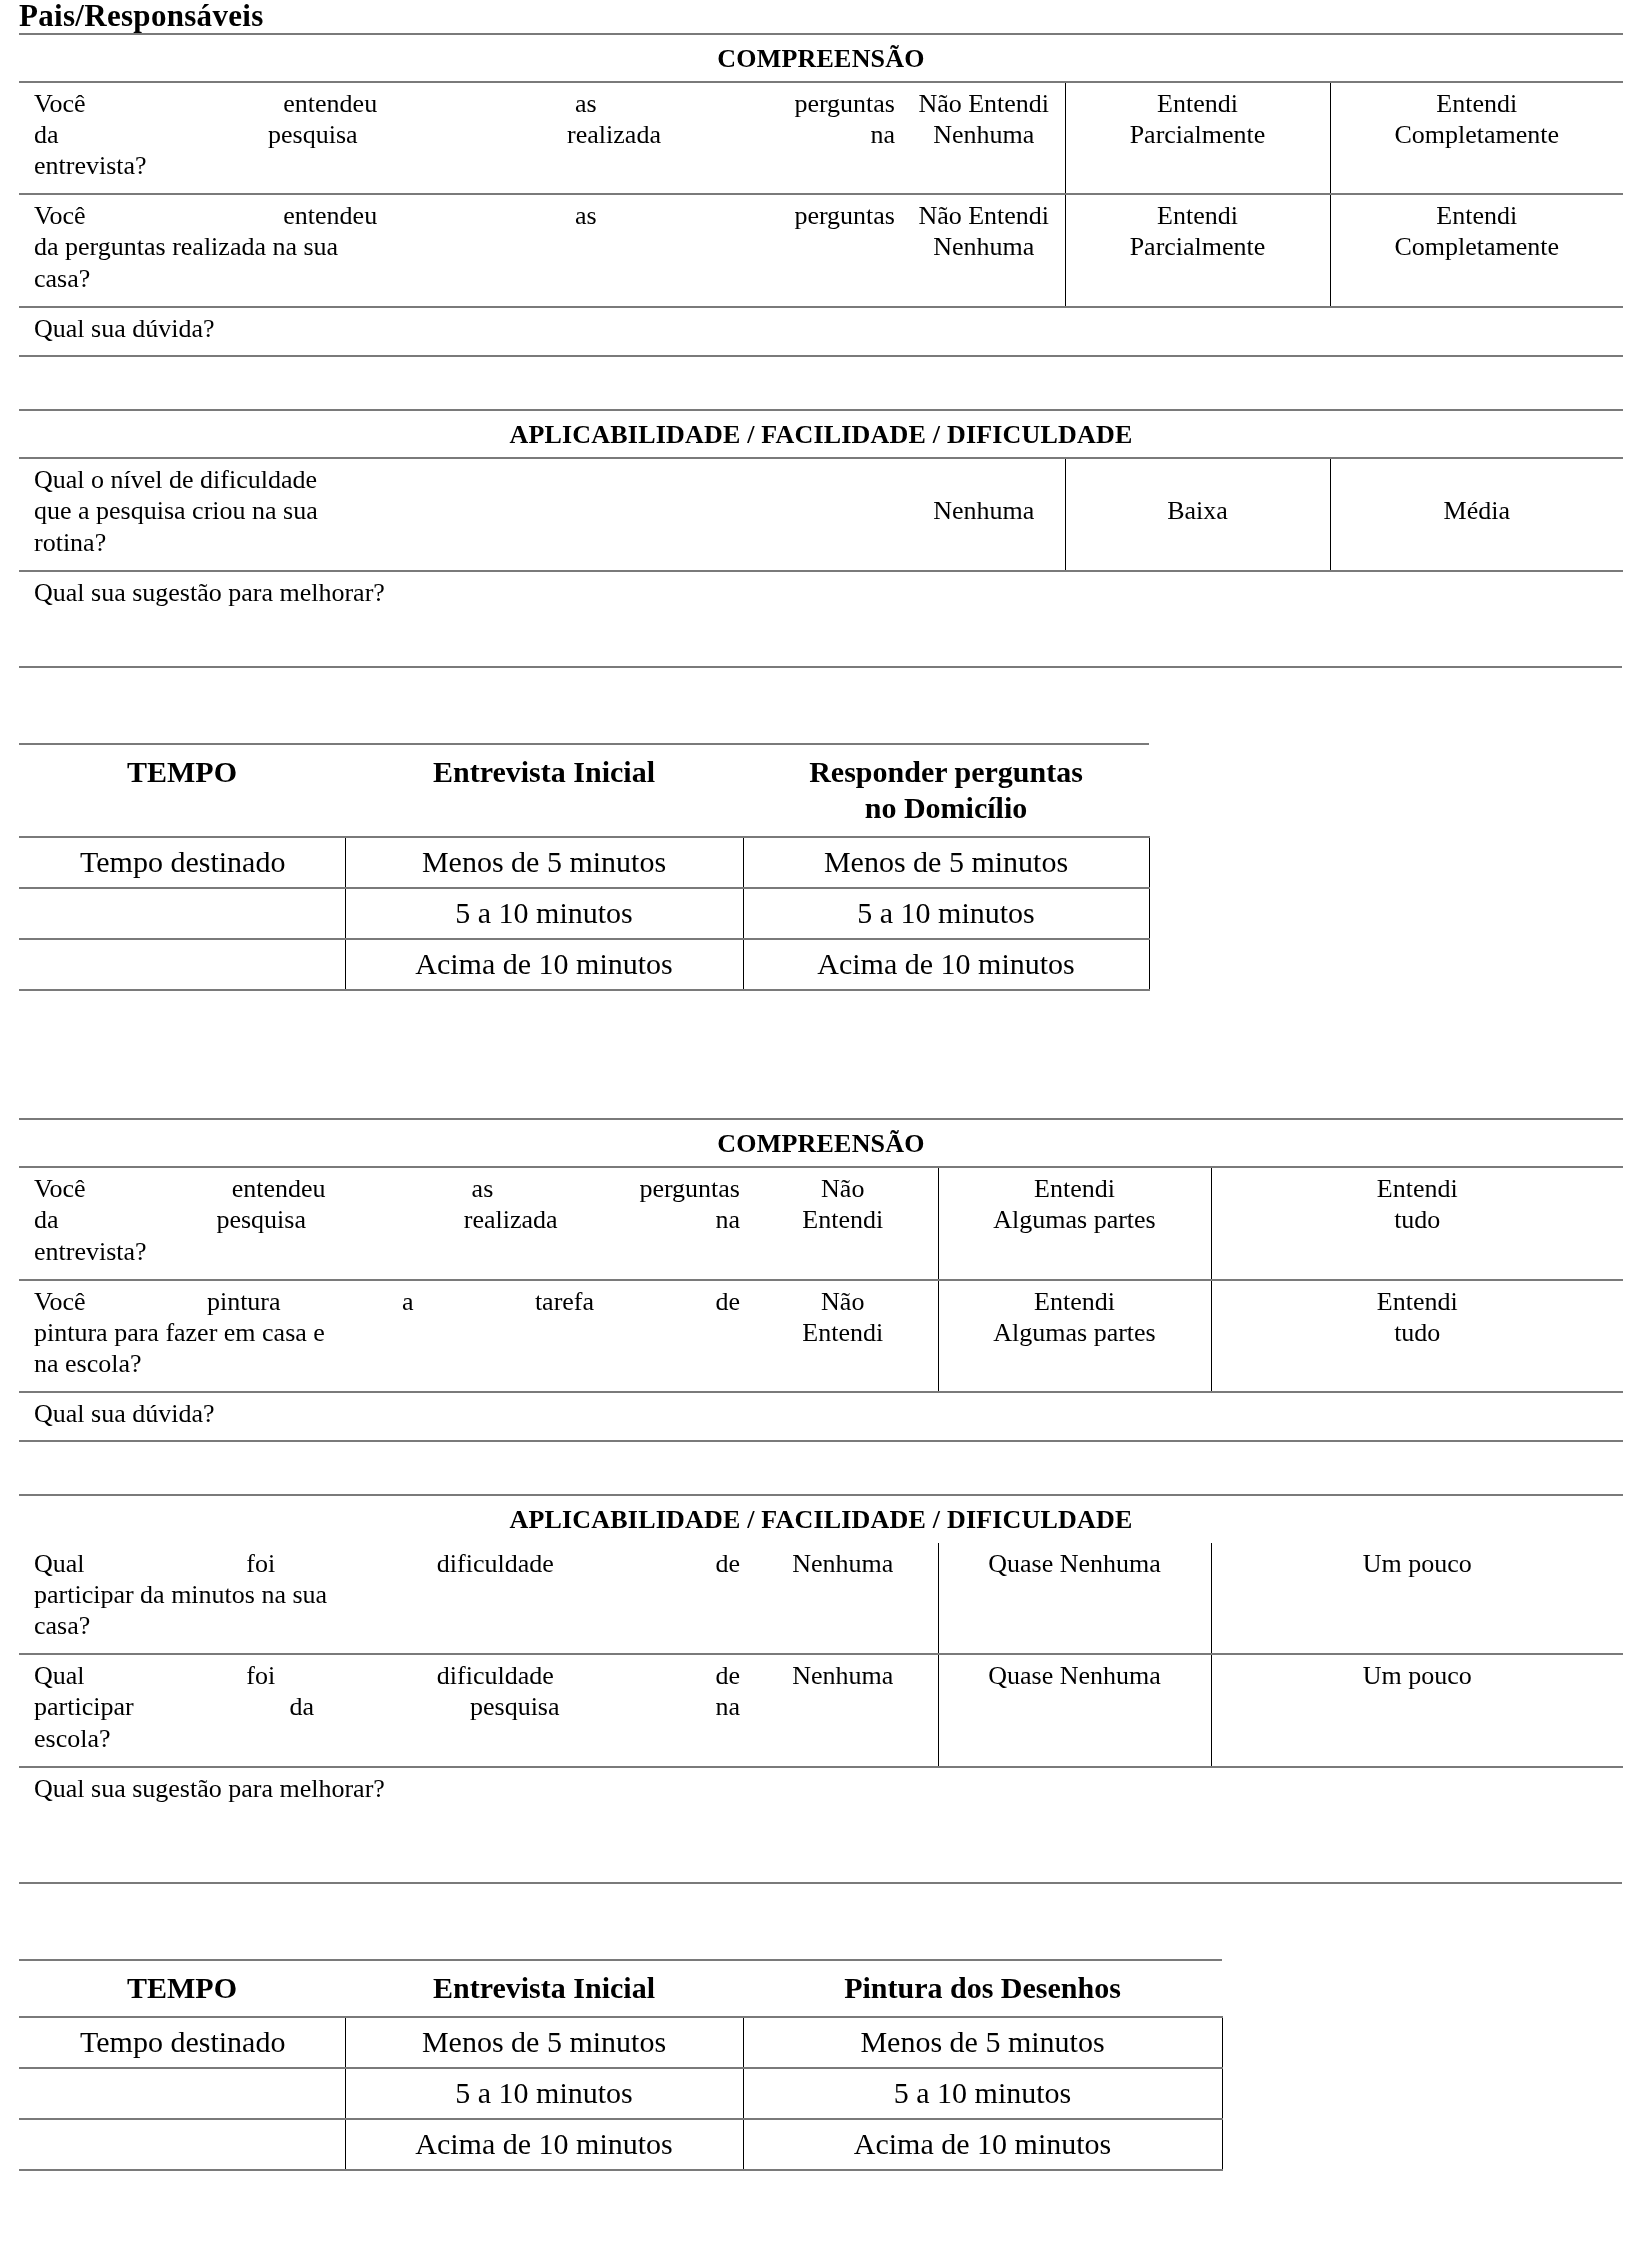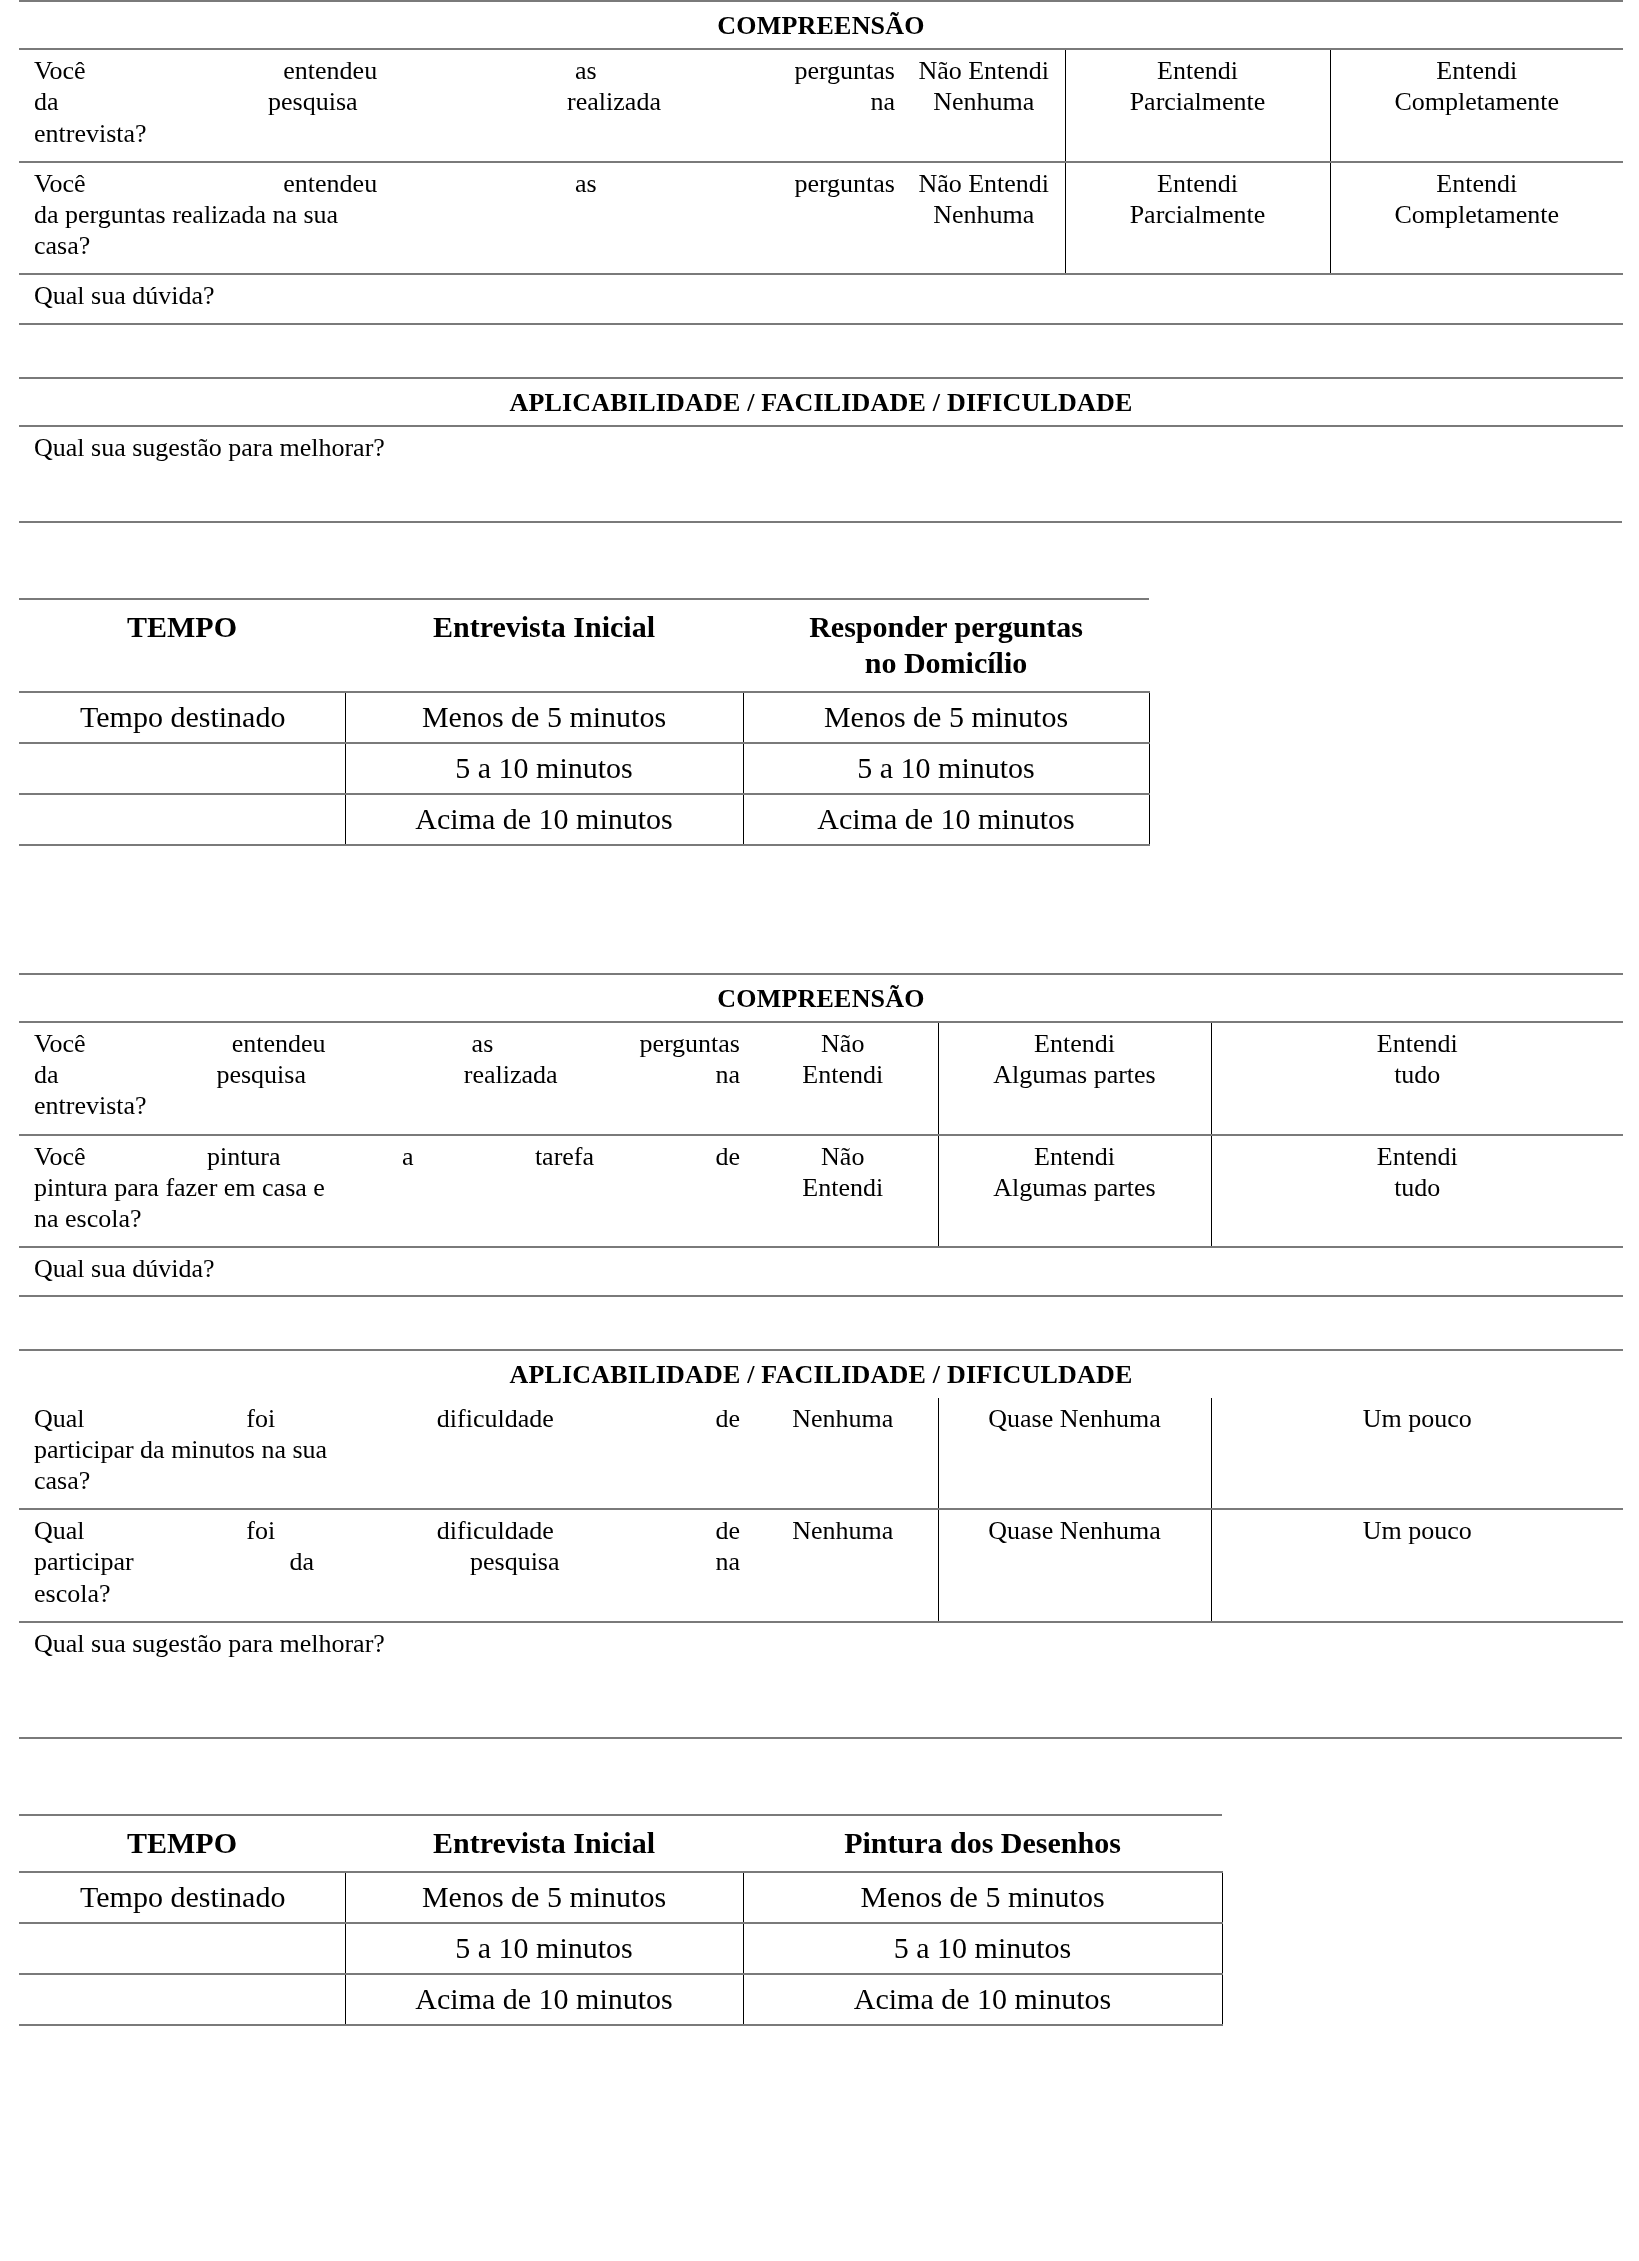--- a/index.html
+++ b/index.html
@@ -110,20 +110,21 @@
     width: 1603px;
     border-top: 2.5px solid #7a7a7a;
     height: 0;
   }
 </style>
 </head>
 <body>
 
 <div class="page">
 
+  <h1 class="section-title">Pais/Responsáveis</h1>
 
   <table class="tbl full">
     <colgroup>
       <col style="width:884px">
       <col style="width:162px">
       <col style="width:265px">
       <col style="width:293px">
     </colgroup>
     <tbody>
       <tr class="banner rule-top rule-bottom">
@@ -183,20 +184,36 @@
       <col style="width:884px">
       <col style="width:162px">
       <col style="width:265px">
       <col style="width:293px">
     </colgroup>
     <tbody>
       <tr class="banner rule-top rule-bottom">
         <td colspan="4">APLICABILIDADE / FACILIDADE / DIFICULDADE</td>
       </tr>
 
+      <tr>
+        <td class="q">
+          <div style="text-align-last:left">Qual o nível de dificuldade</div>
+          <div style="text-align-last:left">que a pesquisa criou na sua</div>
+          <div style="text-align-last:left">rotina?</div>
+        </td>
+        <td class="opt" style="vertical-align:middle">
+          <div>Nenhuma</div>
+        </td>
+        <td class="opt vline-l vline-r" style="vertical-align:middle">
+          <div>Baixa</div>
+        </td>
+        <td class="opt" style="vertical-align:middle">
+          <div>Média</div>
+        </td>
+      </tr>
 
       <tr class="rule-top">
         <td class="free" colspan="4">Qual sua sugestão para melhorar?</td>
       </tr>
       <tr>
         <td colspan="4" style="height:45px"></td>
       </tr>
     </tbody>
   </table>
 

